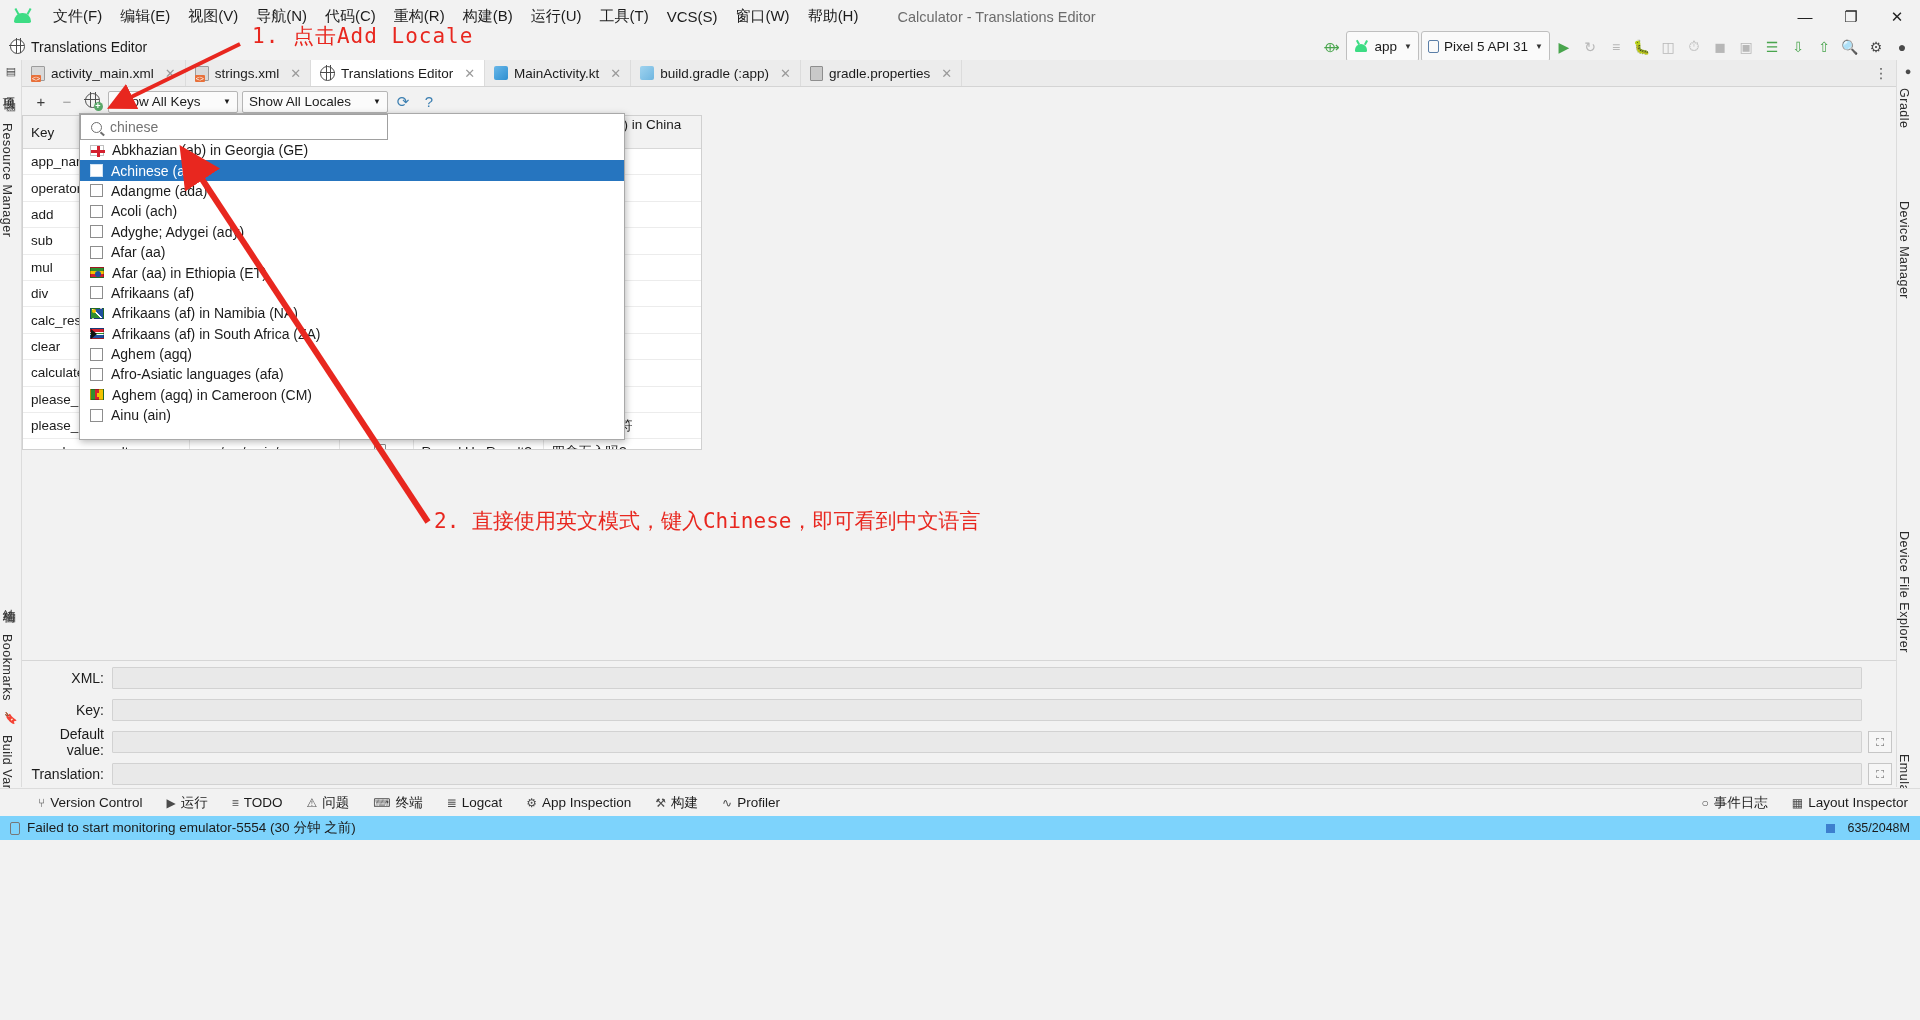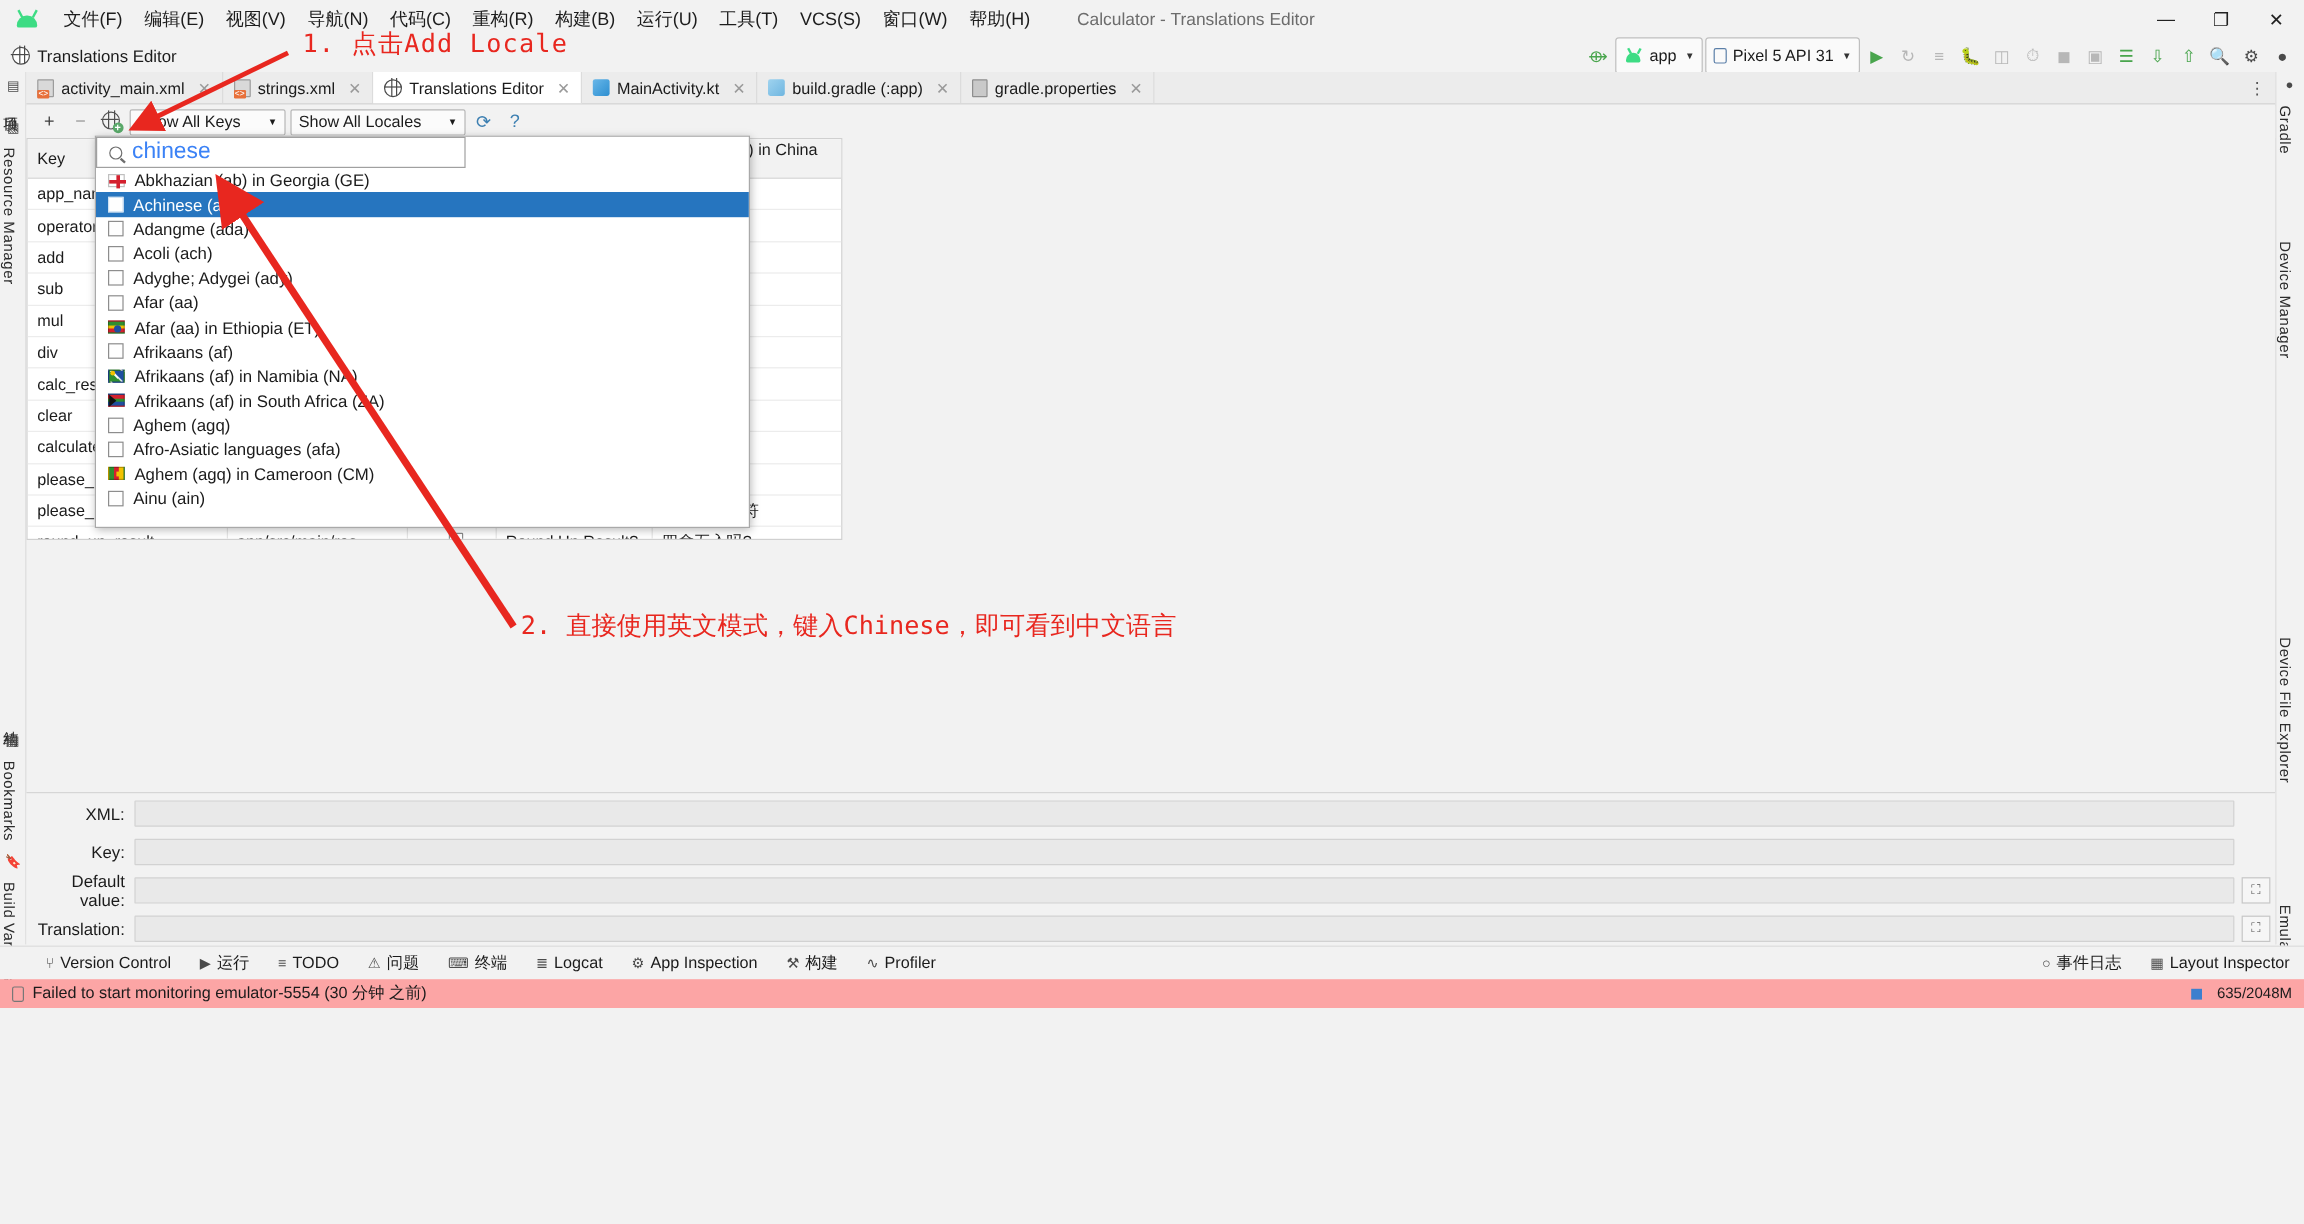--- a/index.html
+++ b/index.html
@@ -179,21 +179,21 @@
     z-index:40; overflow:hidden;
   }
   .searchrow {
     position:absolute; left:0; top:0; width:308px; height:26px;
     border:1px solid #a0a0a0; background:#fff; display:flex; align-items:center; gap:8px;
     padding-left:10px; z-index:2;
   }
   .mag { width:11px; height:11px; border:1.5px solid #6e6e6e; border-radius:50%; position:relative; }
   .mag:after{ content:""; position:absolute; right:-4px; bottom:-3px; width:5px; height:1.5px;
     background:#6e6e6e; transform:rotate(42deg); }
-  .searchtxt { font-size:19px; color:#3b82f6; }
+  .searchtxt { font-size:14px; color:#737373; }
   .poplist { position:absolute; left:0; top:26px; width:546px; }
   .popitem {
     display:flex; align-items:center; gap:8px; height:20.4px; padding-left:10px;
     font-size:14px; color:#1b1b1b; white-space:nowrap;
   }
   .popitem.sel { background:#2675bf; color:#fff; }
   .pbox { width:13px; height:13px; border:1px solid #8d8d8d; background:#fefefe; flex:0 0 auto; }
   .popitem.sel .pbox { border-color:#cfe2f3; }
   .flag { width:14px; height:11px; flex:0 0 auto; border:0.5px solid rgba(0,0,0,.25); }
   .fl-ge { background:#fff; position:relative; }
@@ -227,21 +227,21 @@
     position:absolute; left:0; top:788px; width:1920px; height:28px;
     background:#f2f2f2; border-top:1px solid #dcdcdc; display:flex; align-items:center;
   }
   .tbb {
     display:flex; align-items:center; gap:5px; padding:0 12px; font-size:13.5px; color:#1b1b1b;
     white-space:nowrap;
   }
   .tbb .gi { font-size:12px; color:#4b4b4b; }
   .statusbar {
     position:absolute; left:0; top:816px; width:1920px; height:24px;
-    background:#fca5a5; display:flex; align-items:center; font-size:13.5px; color:#1b1b1b;
+    background:#7dd3fc; display:flex; align-items:center; font-size:13.5px; color:#1b1b1b;
   }
   .statusbar .left { display:flex; align-items:center; gap:7px; padding-left:10px; }
   .statusbar .right { margin-left:auto; display:flex; align-items:center; gap:6px; padding-right:10px; font-size:12.5px;}
   .memchip { display:flex; align-items:center; gap:12px; }
   .memsq { width:9px; height:9px; background:#3d7fce; }
 
   
   .anno { position:absolute; color:#e8271f; font-family:"DejaVu Sans Mono", monospace; z-index:60; }
   .anno1 { left:252px; top:22px; font-size:21px; letter-spacing:1px; white-space:nowrap;}
   .anno2 { left:434px; top:507px; font-size:21px; letter-spacing:0px; white-space:nowrap;}

